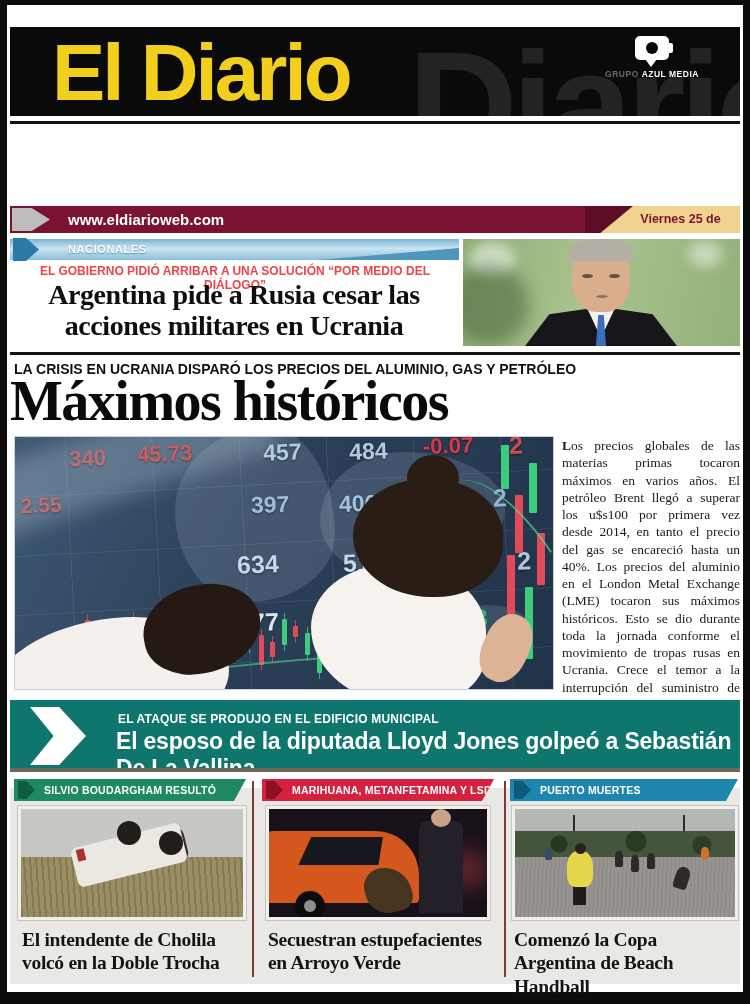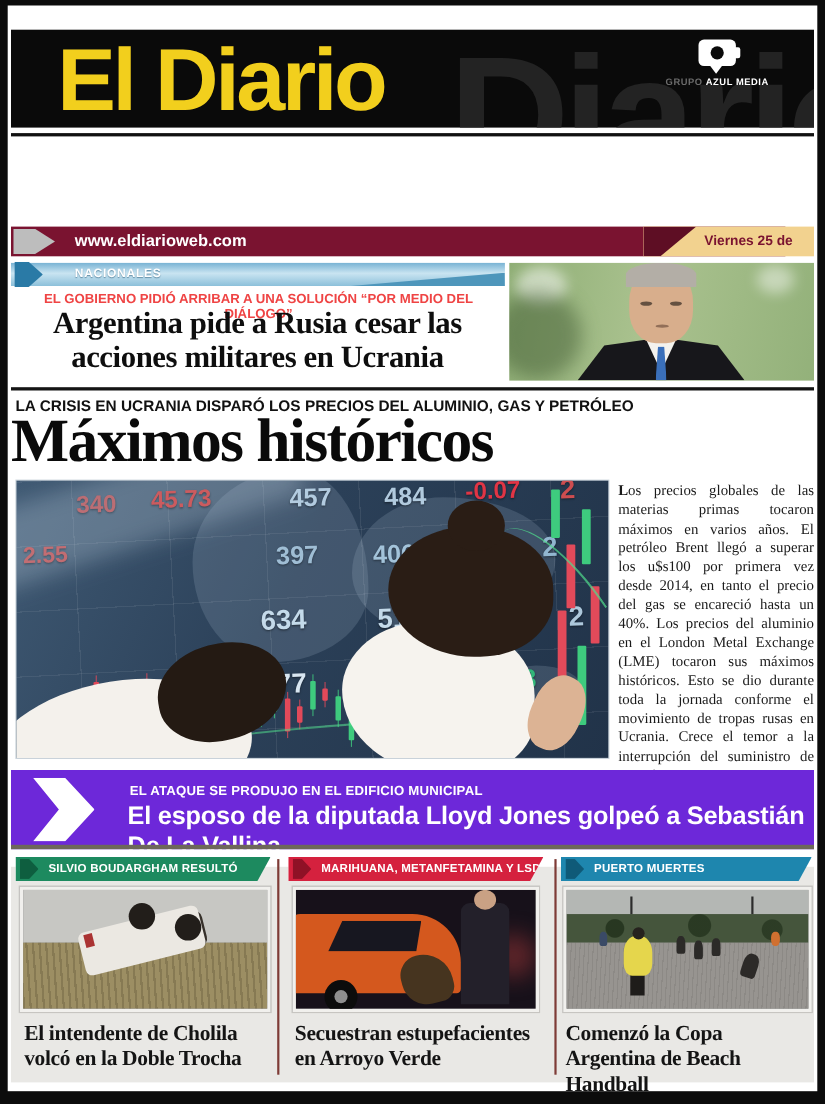--- a/index.html
+++ b/index.html
@@ -297,21 +297,21 @@
     <div class="trend trend2"></div>
     <div class="man-body"></div>
     <div class="man-head"></div>
     <div class="wmn-body"></div>
     <div class="wmn-hair"></div>
     <div class="wmn-bun"></div>
     <div class="wmn-arm"></div>
   </div>
   <div class="lead-body">Los precios globales de las materias primas tocaron máximos en varios años. El petróleo Brent llegó a superar los u$s100 por primera vez desde 2014, en tanto el precio del gas se encareció hasta un 40%. Los precios del aluminio en el London Metal Exchange (LME) tocaron sus máximos históricos. Esto se dio durante toda la jornada conforme el movimiento de tropas rusas en Ucrania. Crece el temor a la interrupción del suministro de energía.</div>
 
-  <div class="attack" style="background: #6d28d9;">
+  <div class="attack" style="background: #0f766e;">
     <div class="attack-chev"></div>
     <div class="attack-kicker">EL ATAQUE SE PRODUJO EN EL EDIFICIO MUNICIPAL</div>
     <div class="attack-headline">El esposo de la diputada Lloyd Jones golpeó a Sebastián De La Vallina</div>
   </div>
 
   <div class="bottom-bg"></div>
   <div class="divider div1"></div>
   <div class="divider div2"></div>
 
   <div class="tag tag1" style="background: rgb(29, 138, 95);">

